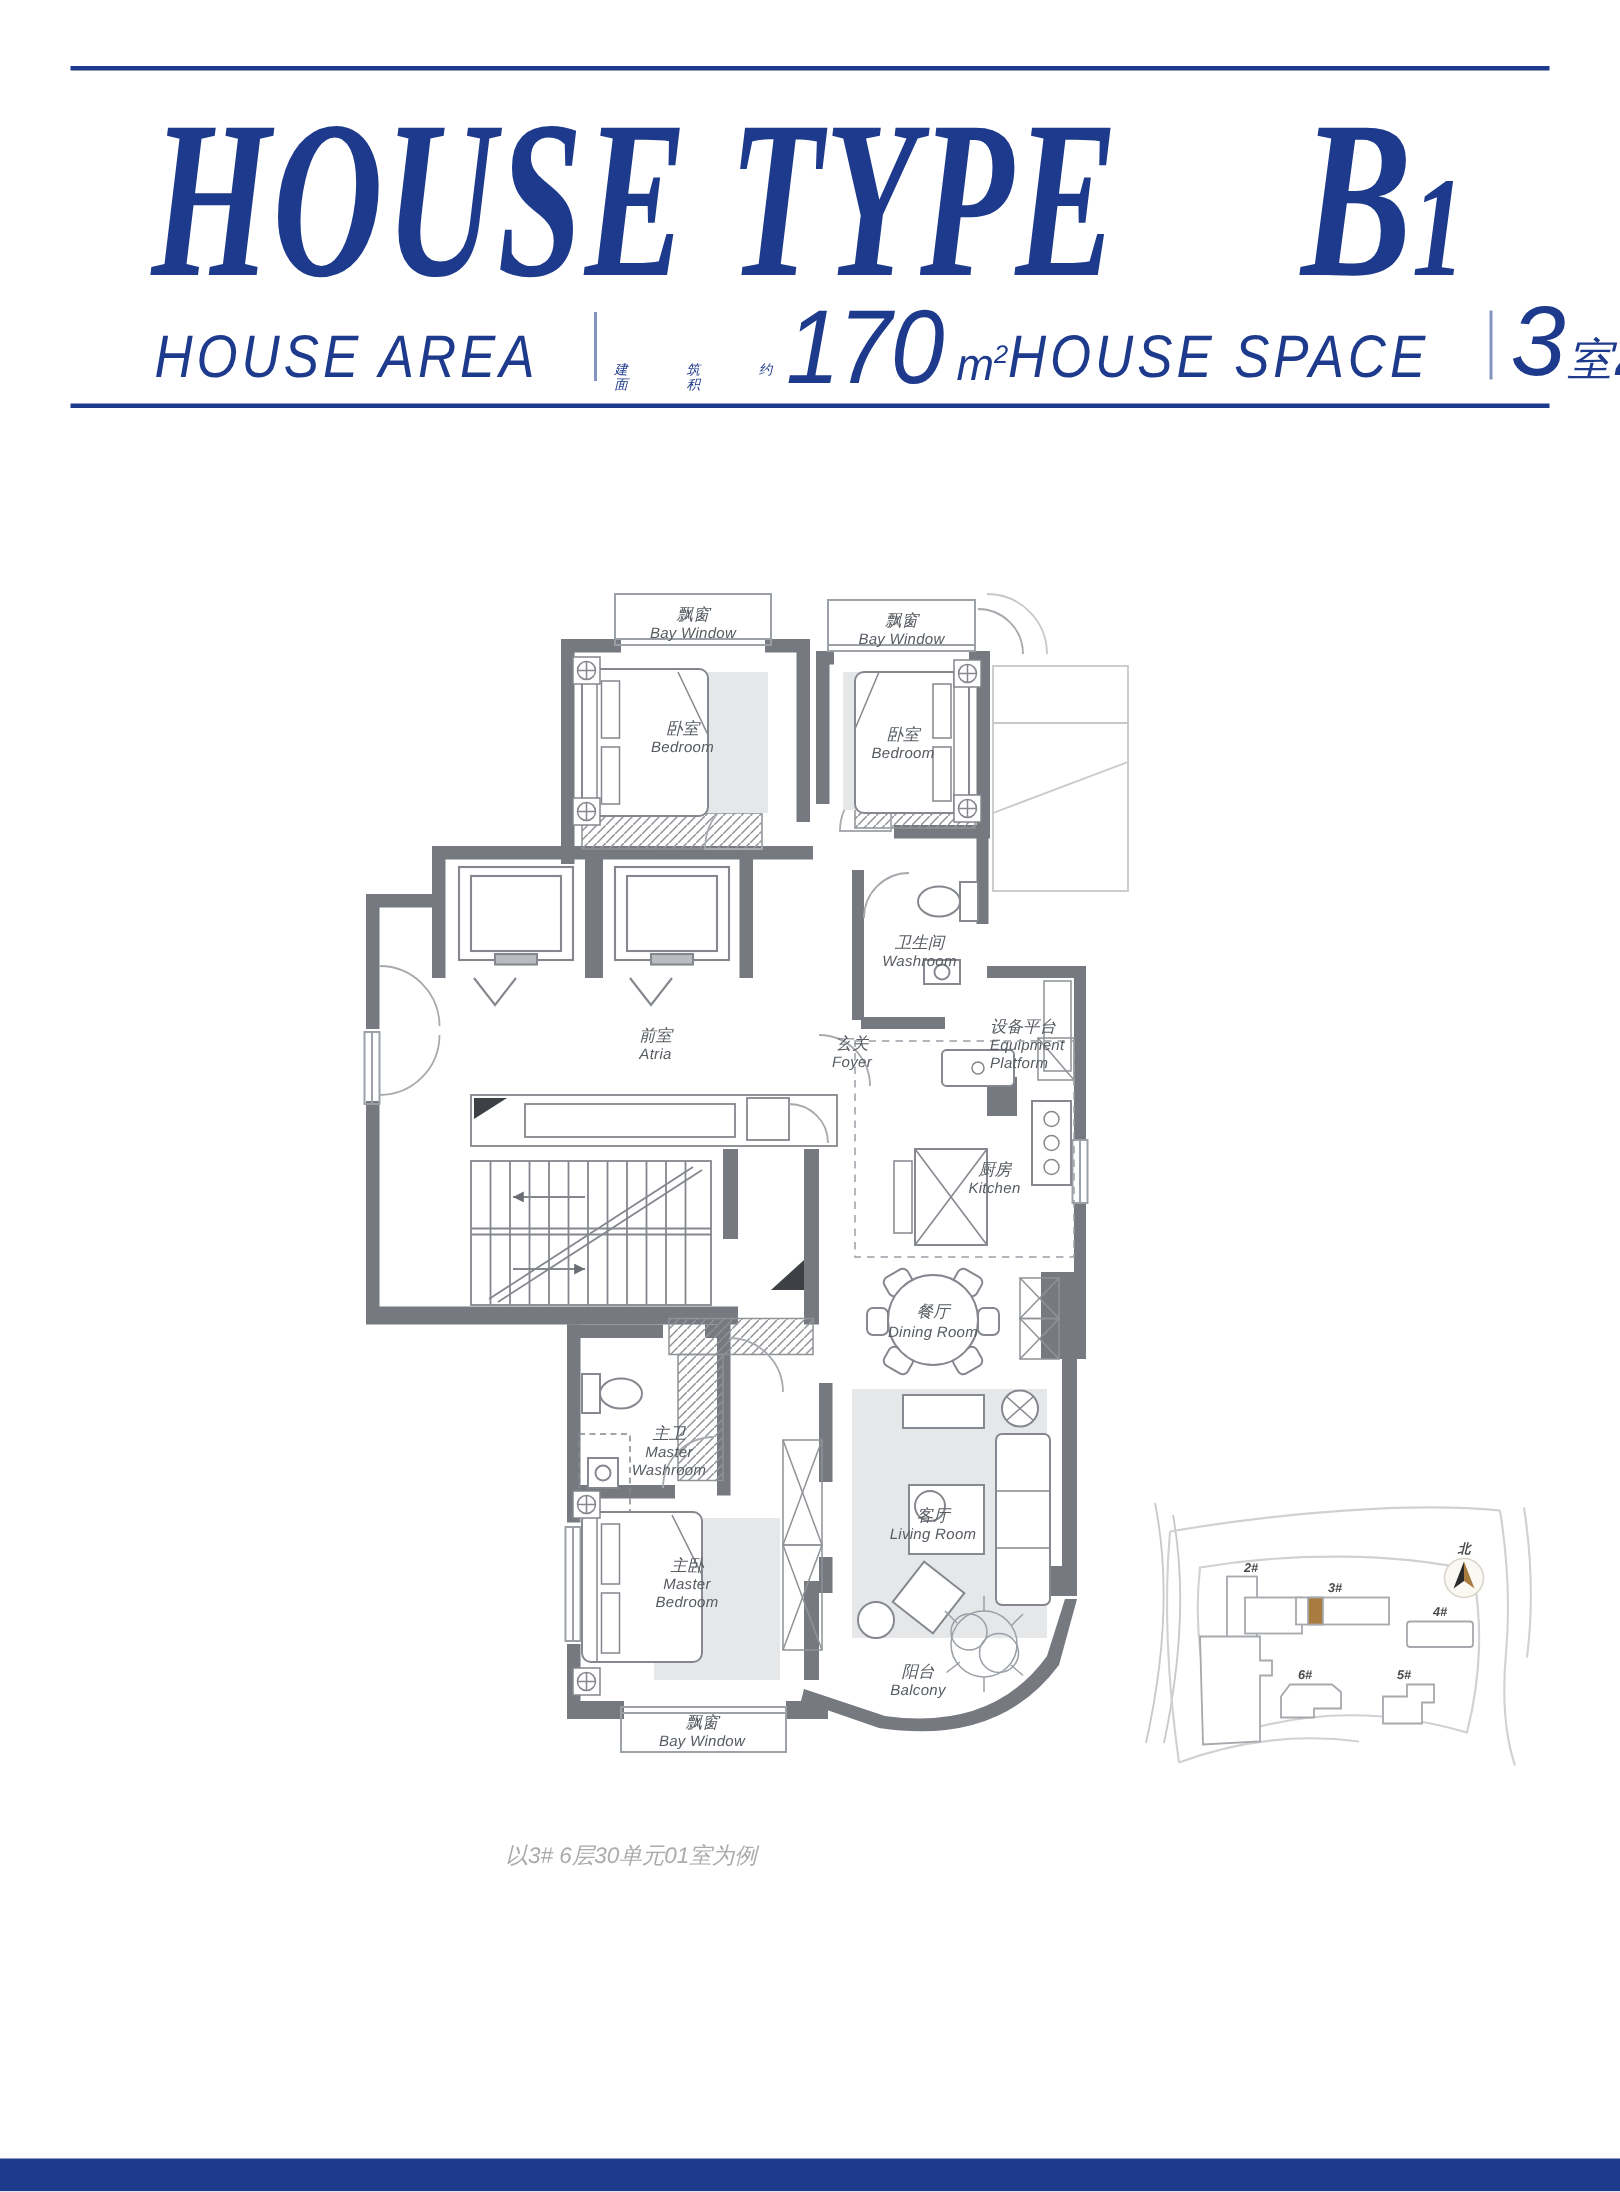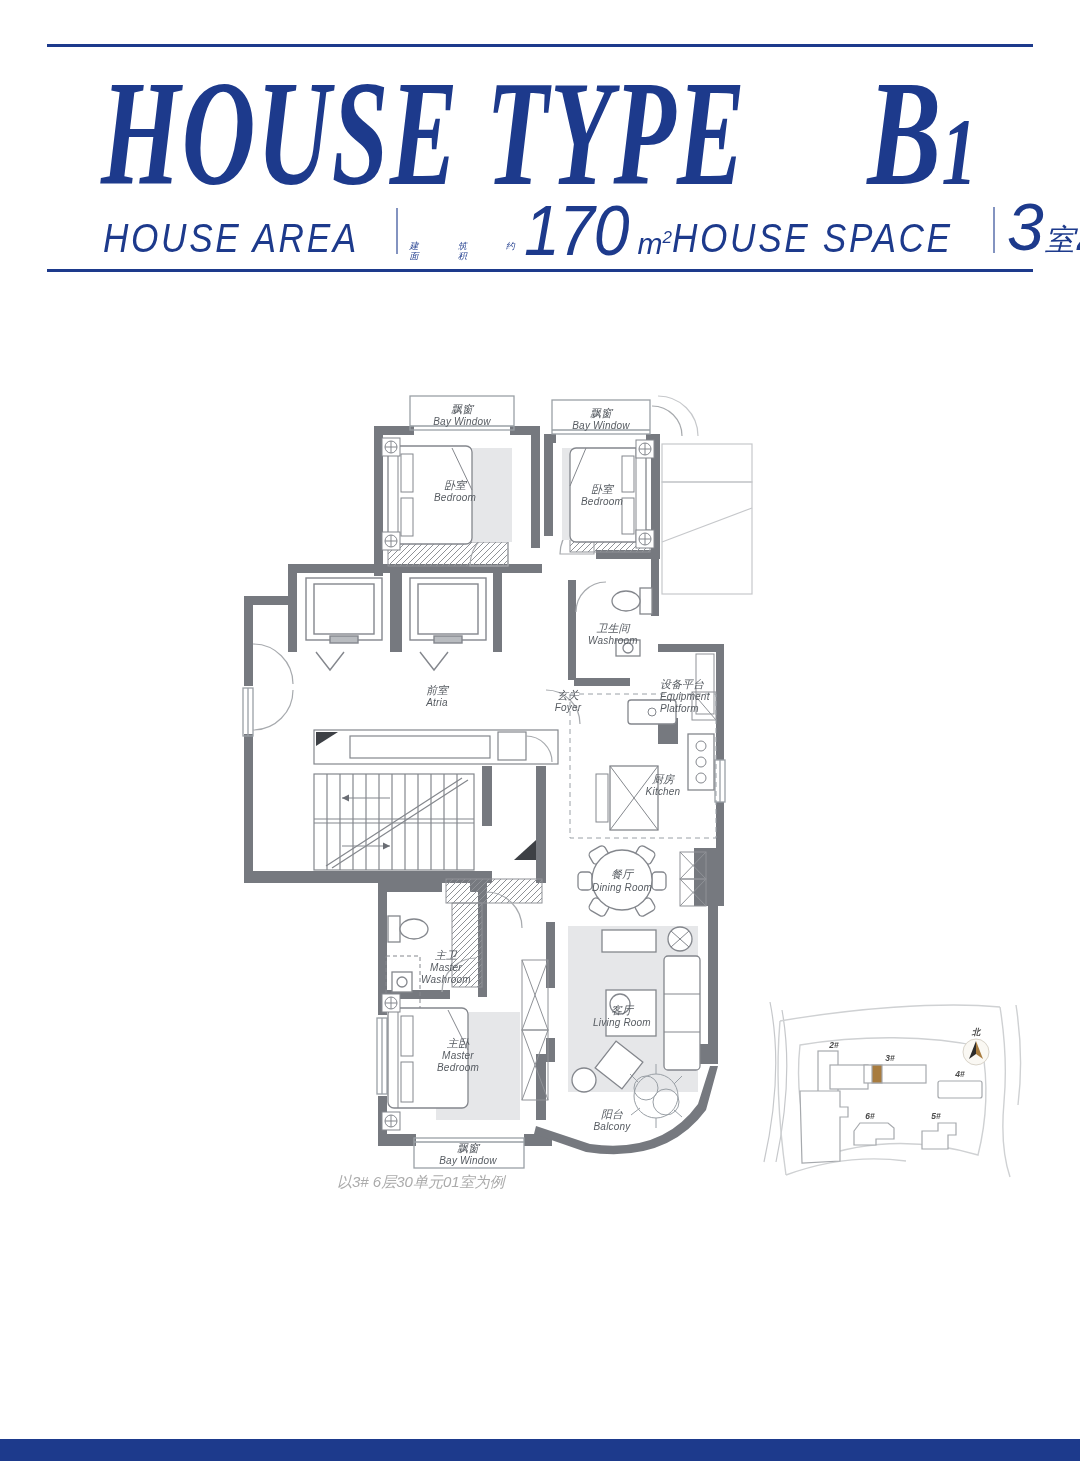--- a/index.html
+++ b/index.html
@@ -34,21 +34,21 @@
 
   
   .plan-svg{position:absolute;left:230px;top:382px;}
   .site-svg{position:absolute;left:770px;top:995px;}
   svg text{font-family:"Liberation Sans",sans-serif;}
   .cnlab{font-size:11px;fill:#565b61;}
   .enlab{font-size:10px;fill:#565b61;letter-spacing:.2px;}
   .tinylab{font-size:8.5px;font-weight:bold;fill:#4a4a4a;}
 
   
-  .notes{position:absolute;left:337px;top:1168px;color:#ababab;font-size:15px;line-height:27px;}
+  .notes{position:absolute;left:337px;top:1224px;color:#ababab;font-size:15px;line-height:27px;}
   .footer-bar{position:absolute;left:0;top:1439px;width:1080px;height:22px;background:var(--accent);}
 </style>
 </head>
 <body>
 
 <div class="page">
 
   <div class="rule rule-top"></div>
 
   <div class="title-main">HOUSE TYPE</div>

